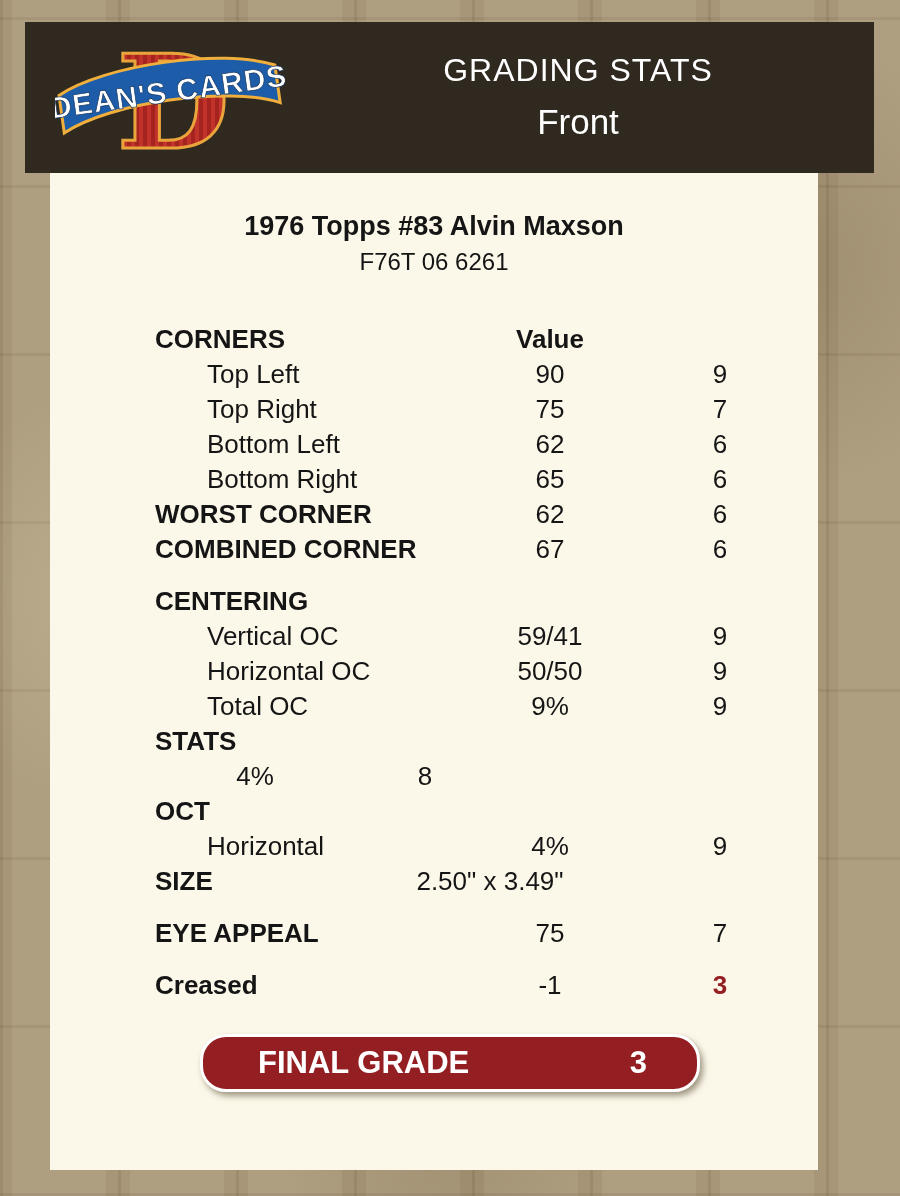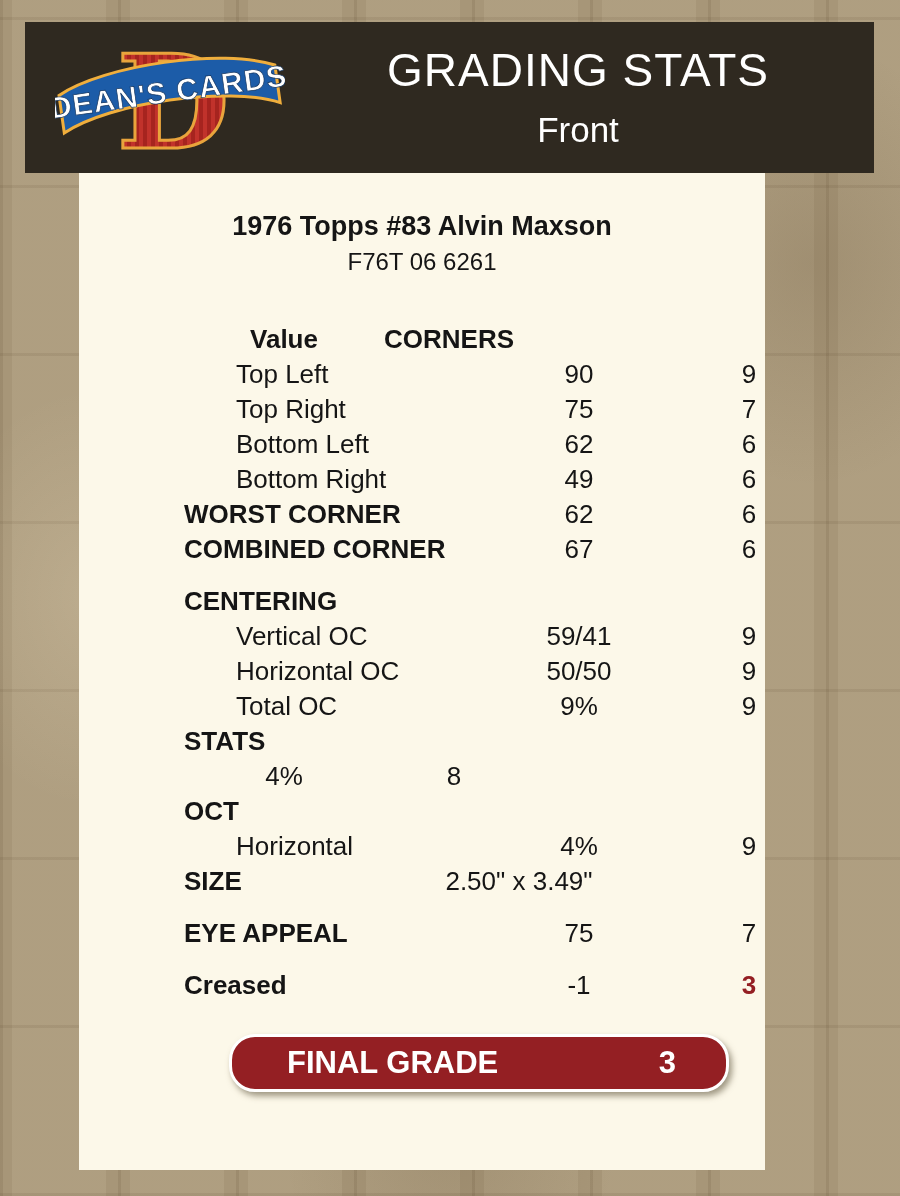--- a/index.html
+++ b/index.html
@@ -19,23 +19,23 @@
       radial-gradient(220px 300px at 10% 50%, rgba(255,240,210,0.16), transparent 70%),
       radial-gradient(260px 320px at 90% 22%, rgba(70,50,25,0.14), transparent 70%),
       radial-gradient(240px 280px at 50% 95%, rgba(70,50,25,0.12), transparent 70%),
       repeating-linear-gradient(90deg, rgba(82,62,36,0.12) 0 3px, transparent 3px 118px),
       repeating-linear-gradient(0deg, rgba(82,62,36,0.10) 0 3px, transparent 3px 168px),
       repeating-linear-gradient(90deg, transparent 0 12px, rgba(255,244,214,0.09) 12px 106px, transparent 106px 118px);
   }
   .header{position:absolute;left:25px;top:22px;width:849px;height:151px;background:var(--header-bg);display:flex;align-items:center;z-index:2;}
   .logo{position:absolute;left:30px;top:6px;width:230px;height:140px;}
   .header-text{margin-left:268px;width:570px;text-align:center;color:#fff;}
-  .h-title{font-size:46px;letter-spacing:1px;line-height:1.1;}
+  .h-title{font-size:32px;letter-spacing:1px;line-height:1.1;}
   .h-sub{font-size:35px;margin-top:14px;}
-  .panel{position:absolute;left:50px;top:173px;width:686px;height:997px;background:var(--panel-bg);z-index:1;margin-left:29px;}
+  .panel{position:absolute;left:50px;top:173px;width:768px;height:997px;background:var(--panel-bg);z-index:1;}
   .card-title{margin-top:38px;text-align:center;font-size:27px;font-weight:bold;}
   .card-id{margin-top:6px;text-align:center;font-size:24px;}
   .stats{margin:46px 0 0 105px;width:640px;}
   .trow{display:flex;align-items:center;height:35px;}
   .trow.gap{margin-top:17px;}
   .cell{font-size:26px;line-height:35px;white-space:nowrap;}
   .cell.label{width:295px;}
   .cell.label.ind{padding-left:52px;}
   .cell.value{width:200px;text-align:center;}
   .cell.value.wide{transform:translateX(-60px);}
@@ -72,41 +72,41 @@
       <div class="h-sub">Front</div>
     </div>
   </div>
 
   <div class="panel">
     <div class="card-title">1976 Topps #83 Alvin Maxson</div>
     <div class="card-id">F76T 06 6261</div>
 
     <div class="stats" id="rows">
         <div class="trow">
+          <div class="cell label b">CORNERS</div>
           <div class="cell value b">Value</div>
-          <div class="cell label b">CORNERS</div>
         </div>
         <div class="trow">
           <div class="cell label ind">Top Left</div>
           <div class="cell value">90</div>
           <div class="cell grade">9</div>
         </div>
         <div class="trow">
           <div class="cell label ind">Top Right</div>
           <div class="cell value">75</div>
           <div class="cell grade">7</div>
         </div>
         <div class="trow">
           <div class="cell label ind">Bottom Left</div>
           <div class="cell value">62</div>
           <div class="cell grade">6</div>
         </div>
         <div class="trow">
           <div class="cell label ind">Bottom Right</div>
-          <div class="cell value">49</div>
+          <div class="cell value">65</div>
           <div class="cell grade">6</div>
         </div>
         <div class="trow">
           <div class="cell label b">WORST CORNER</div>
           <div class="cell value">62</div>
           <div class="cell grade">6</div>
         </div>
         <div class="trow">
           <div class="cell label b">COMBINED CORNER</div>
           <div class="cell value">67</div>

